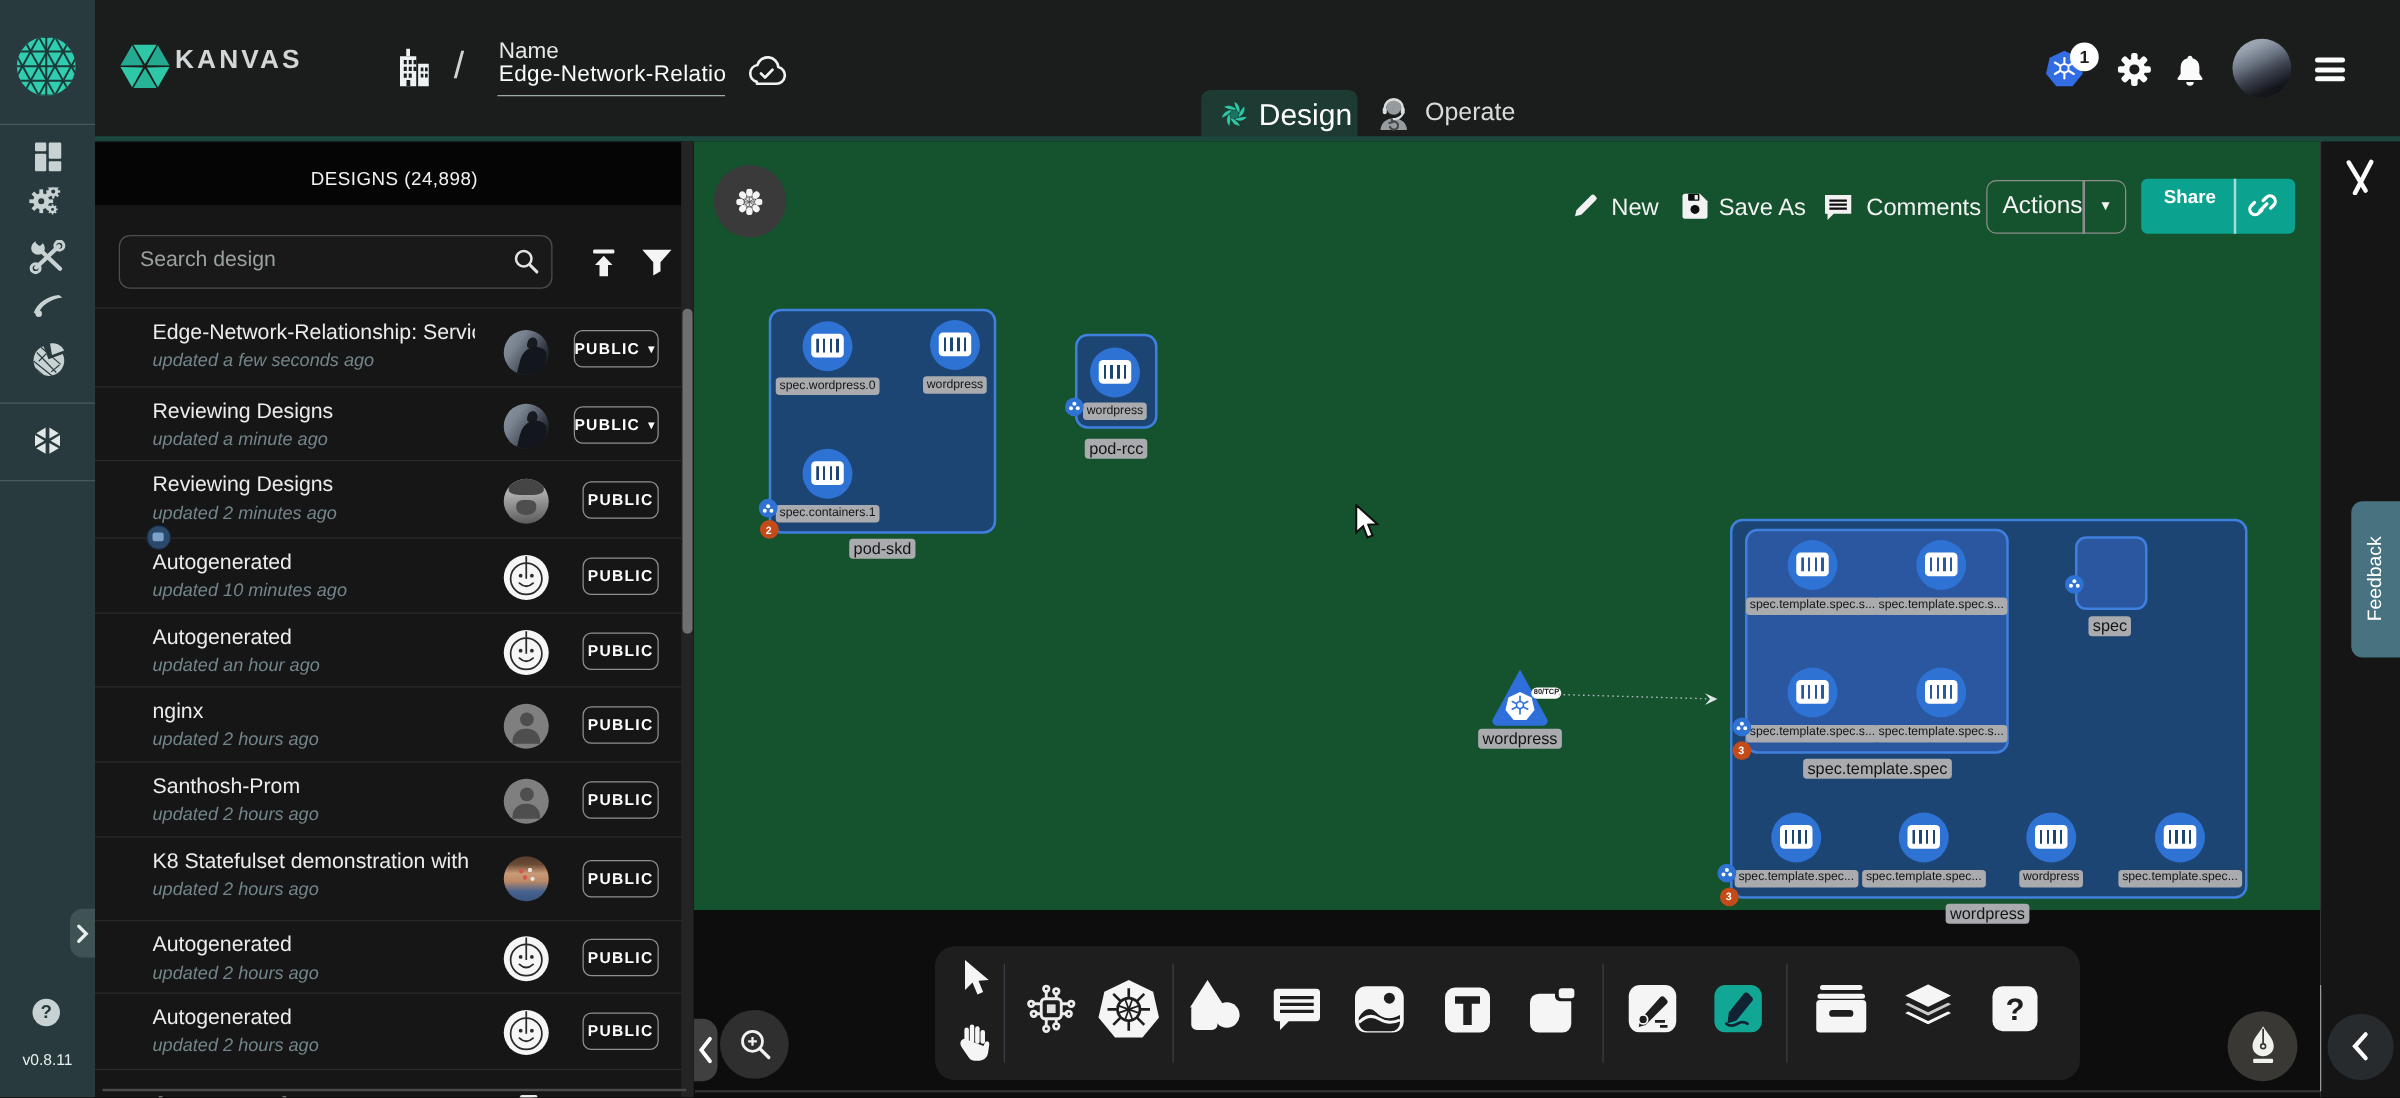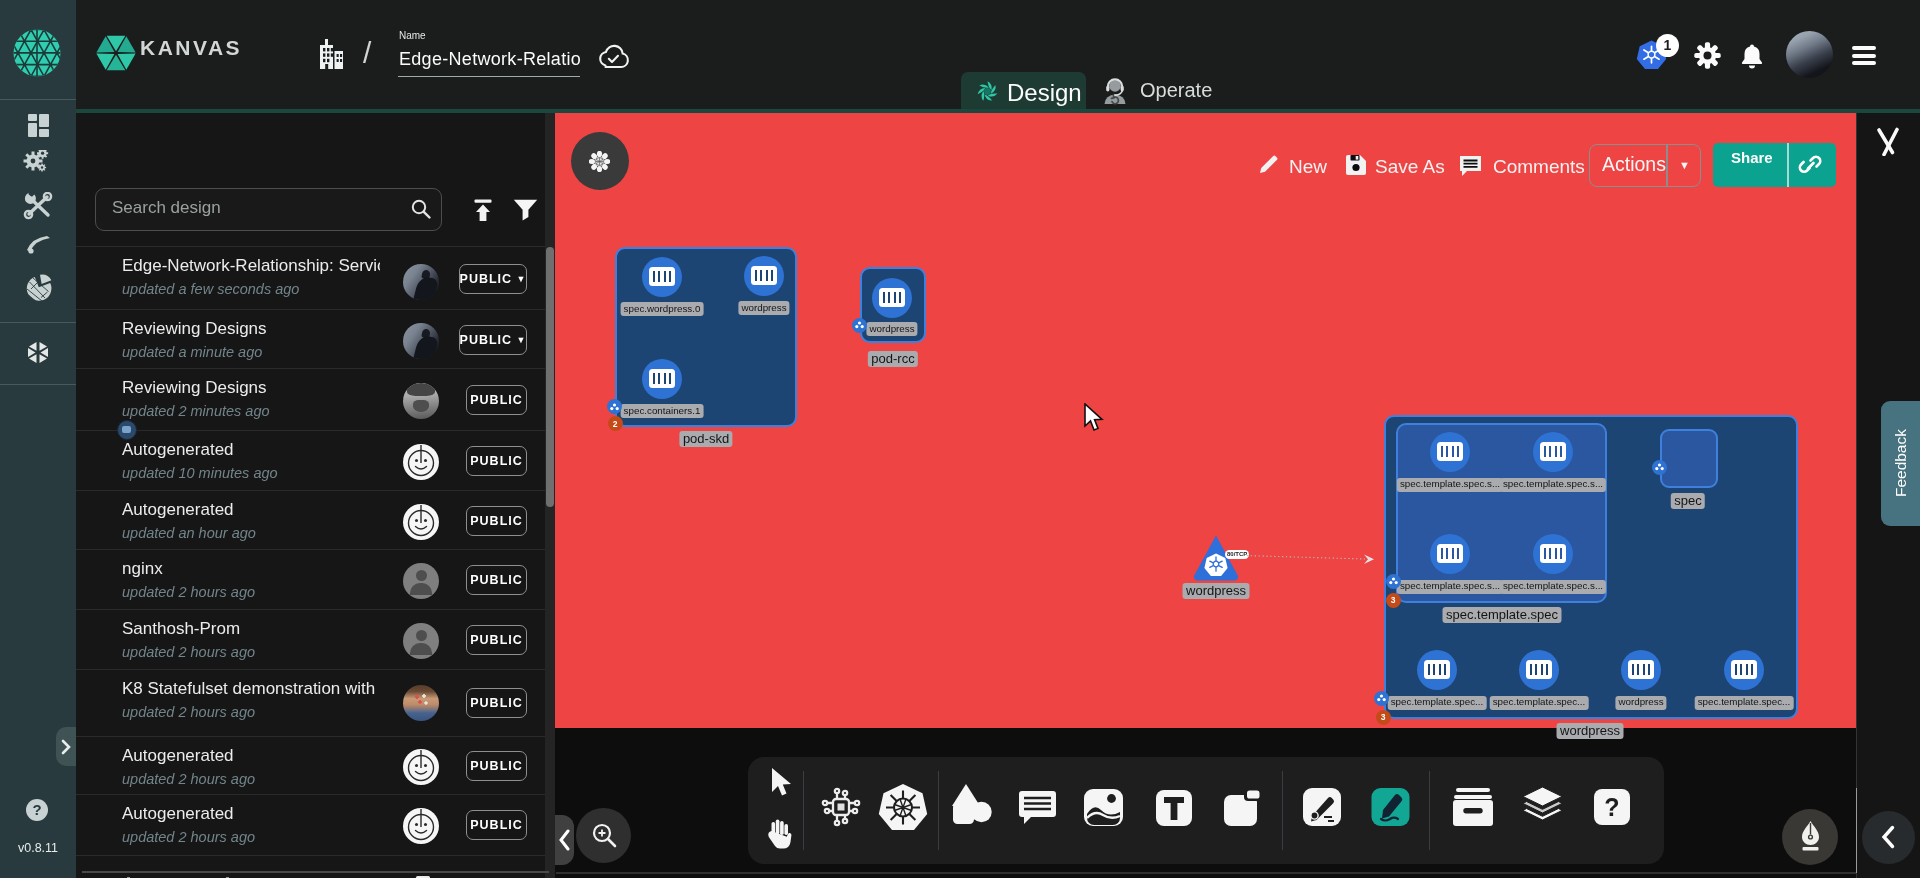--- a/index.html
+++ b/index.html
@@ -44,21 +44,21 @@
   border-radius:10px 10px 0 0; background:#4e4e4e; }
 .av-photo { background:linear-gradient(180deg,#553d2c 0%,#6b4a33 18%,#c89a78 38%,#bf8a66 55%,#47628f 78%,#3a5480 100%); }
 .av-photo::after { content:""; position:absolute; left:10px; top:8px; width:16px; height:14px;
   background:radial-gradient(circle at 4px 4px,#d9534f 1.6px,transparent 2px),
              radial-gradient(circle at 11px 3px,#e8e4da 1.5px,transparent 2px),
              radial-gradient(circle at 7px 9px,#d9534f 1.5px,transparent 2px),
              radial-gradient(circle at 13px 10px,#e8e4da 1.4px,transparent 1.9px); }
 .av-smile { background:#f6f6f6; }
 
 
-#canvas { left:555px; top:113px; width:1365px; height:615px; background:#ef4444; z-index:5; }
+#canvas { left:555px; top:113px; width:1365px; height:615px; background:#14532d; z-index:5; }
 .grp { position:absolute; background:#1d4573; border:2.5px solid #3f80de; border-radius:10px; }
 .node { position:absolute; width:40px; height:40px; border-radius:50%; background:#2e72d4; }
 .nicon { position:absolute; left:7px; top:10px; width:26px; height:19px; background:#fff; border-radius:3.5px; }
 .nbars { position:absolute; left:4.2px; top:4px; width:19.2px; height:11px;
   background:repeating-linear-gradient(90deg,#1d4573 0 1.9px,transparent 1.9px 5.35px); }
 .nlabel { position:absolute; transform:translateX(-50%); background:#a9abae; color:#141414;
   font-size:9.8px; padding:0.5px 3px 1.5px; border-radius:3px; white-space:nowrap; line-height:12px; }
 .glabel { position:absolute; transform:translateX(-50%); background:#a9abae; color:#141414;
   font-size:13px; padding:1px 3.5px 2px; border-radius:3px; white-space:nowrap; line-height:13px; }
 .bluebadge { position:absolute; width:15px; height:15px; border-radius:50%; background:#2e72d4;
@@ -107,21 +107,21 @@
             <rect x="16.8" y="16.4" width="2.4" height="3.4"></rect>
         <rect x="22.6" y="17" width="2.1" height="3"></rect>
             <rect x="26" y="17" width="2.1" height="3"></rect>
         <rect x="22.6" y="22" width="2.1" height="3"></rect>
             <rect x="26" y="22" width="2.1" height="3"></rect>
         <rect x="11.2" y="27" width="3" height="5"></rect>
       </g>
     </g>
   </svg>
   <div class="abs" style="left:287px;top:36px;font-size:30px;font-weight:300;color:#cfd3d3">/</div>
-  <div class="abs" style="left:323px;top:30px;font-size:10px;color:#e6e6e6">Name</div>
+  <div class="abs" style="left:323px;top:30px;font-size:18px;color:#e6e6e6">Name</div>
   <div class="abs" style="left:323px;top:49px;font-size:18px;color:#fbfbfb;letter-spacing:0.3px">Edge-Network-Relatio</div>
   <div class="abs" style="left:322px;top:76px;width:182px;height:1.2px;background:#9fabab"></div>
 
   <svg class="abs" style="left:521px;top:43px" width="33" height="27" viewBox="0 0 33 27">
     <path d="M8.5 24 h15.5 a6.8 6.8 0 0 0 1.7 -13.4 a8.6 8.6 0 0 0 -16.8 -1.6 a6.9 6.9 0 0 0 -0.4 13.5" fill="none" stroke="#f0f3f3" stroke-width="2.1" stroke-linecap="round"></path>
     <path d="M11.8 15.8 L15 19 L21 12.8" fill="none" stroke="#f0f3f3" stroke-width="2.1" stroke-linecap="round" stroke-linejoin="round"></path>
   </svg>
 
   <div class="abs" style="left:885px;top:72px;width:125px;height:38px;background:#1e3b33;border-radius:7px 7px 0 0"></div>
   <svg class="abs" style="left:901px;top:81px" width="21" height="21" viewBox="0 0 21 21">
@@ -311,20 +311,21 @@
     <svg width="10" height="16" viewBox="0 0 10 16">
           <path d="M2 2 L8 8 L2 14" stroke="#e8eded" stroke-width="2.6" fill="none" stroke-linecap="round"></path>
         </svg>
   </div>
 
   <div class="abs" style="left:26px;top:799px;width:22px;height:22px;border-radius:50%;background:#c9d2d2;color:#283a3d;font-weight:bold;font-size:15px;text-align:center;line-height:22px">?</div>
   <div class="abs" style="left:0;top:841px;width:76px;text-align:center;color:#e8eded;font-size:12.5px">v0.8.11</div>
 </div>
 
 <div class="abs" id="panel">
+  <div class="abs" style="left:0;top:1px;width:479px;height:50px;background:#050505;color:#f2f2f2;font-size:15px;letter-spacing:0.4px;text-align:center;line-height:59px">DESIGNS (24,898)</div>
 
   <div class="abs" style="left:19px;top:75px;width:347px;height:43px;border:1px solid #4d4d4d;border-radius:9px;background:#191919"></div>
   <div class="abs" style="left:36px;top:85px;font-size:17px;color:#9aa0a0">Search design</div>
   <svg class="abs" style="left:334px;top:85px" width="22" height="22" viewBox="0 0 22 22">
     <circle cx="9" cy="9" r="6.2" fill="none" stroke="#e4e4e4" stroke-width="2"></circle>
     <path d="M13.8 13.8 L19.5 19.5" stroke="#e4e4e4" stroke-width="2.4" stroke-linecap="round"></path>
   </svg>
 
   <svg class="abs" style="left:397px;top:86px" width="20" height="23" viewBox="0 0 20 23">
     <rect x="1.5" y="0.5" width="17" height="3.2" rx="1" fill="#f2f2f2"></rect>

